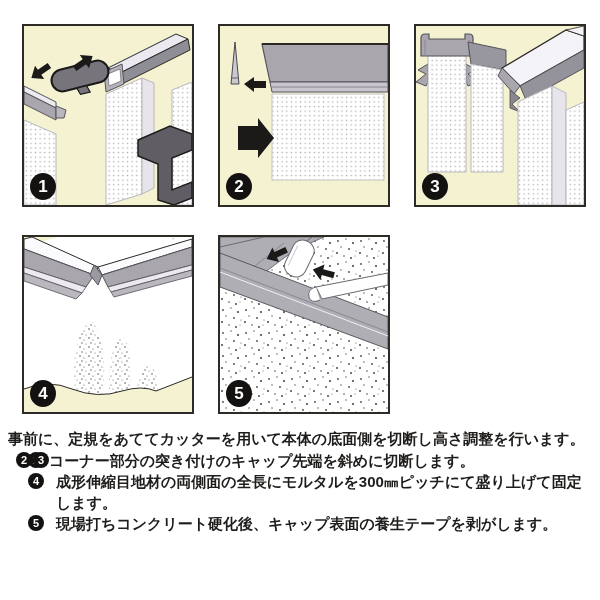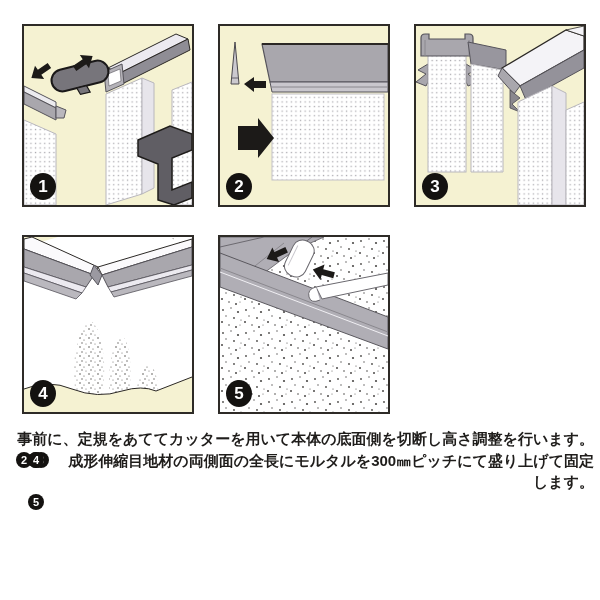--- a/index.html
+++ b/index.html
@@ -17,21 +17,21 @@
   #p4{left:22px;top:235px;height:179px}
   #p5{left:218px;top:235px;height:179px}
   .panel svg{display:block;width:100%;height:100%;}
   .badge{
     position:absolute;left:6px;bottom:5px;width:26px;height:27px;border-radius:50%;
     background:#141210;color:#ffffff;font-weight:bold;font-size:17px;
     display:flex;align-items:center;justify-content:center;line-height:1;
   }
   .instructions{
     position:absolute;left:8px;right:6px;top:428px;color:#1f1d1b;
-    font-size:15px;line-height:21px;font-weight:600;text-align:right;
+    font-size:15px;line-height:21px;font-weight:600;
   }
   .intro{margin:0 0 1px 0;}
   .step{position:relative;padding-left:48px;margin:0;}
   .step .bullets{position:absolute;left:20px;top:2px;display:flex;gap:1px;}
   .step.two{padding-left:41px;}
   .step.two .bullets{left:8px;}
   .bullet{
     width:16px;height:16px;border-radius:50%;background:#141210;color:#fff;
     font-size:11px;font-weight:bold;display:inline-flex;align-items:center;
     justify-content:center;line-height:1;flex:0 0 auto;
@@ -219,29 +219,31 @@
       <span class="bullets">
         <span class="bullet">1</span>
       </span>
     </div>
 
     <div class="step two">
       <span class="bullets">
         <span class="bullet">2</span>
         <span class="bullet">3</span>
       </span>
+      <span>コーナー部分の突き付けのキャップ先端を斜めに切断します。</span>
     </div>
 
     <div class="step">
       <span class="bullets">
         <span class="bullet">4</span>
       </span>
       <span>成形伸縮目地材の両側面の全長にモルタルを300㎜ピッチにて盛り上げて固定します。</span>
     </div>
 
     <div class="step">
       <span class="bullets">
         <span class="bullet">5</span>
       </span>
+      <span>現場打ちコンクリート硬化後、キャップ表面の養生テープを剥がします。</span>
     </div>
   </div>
 
 </div>
 
 </body></html>

